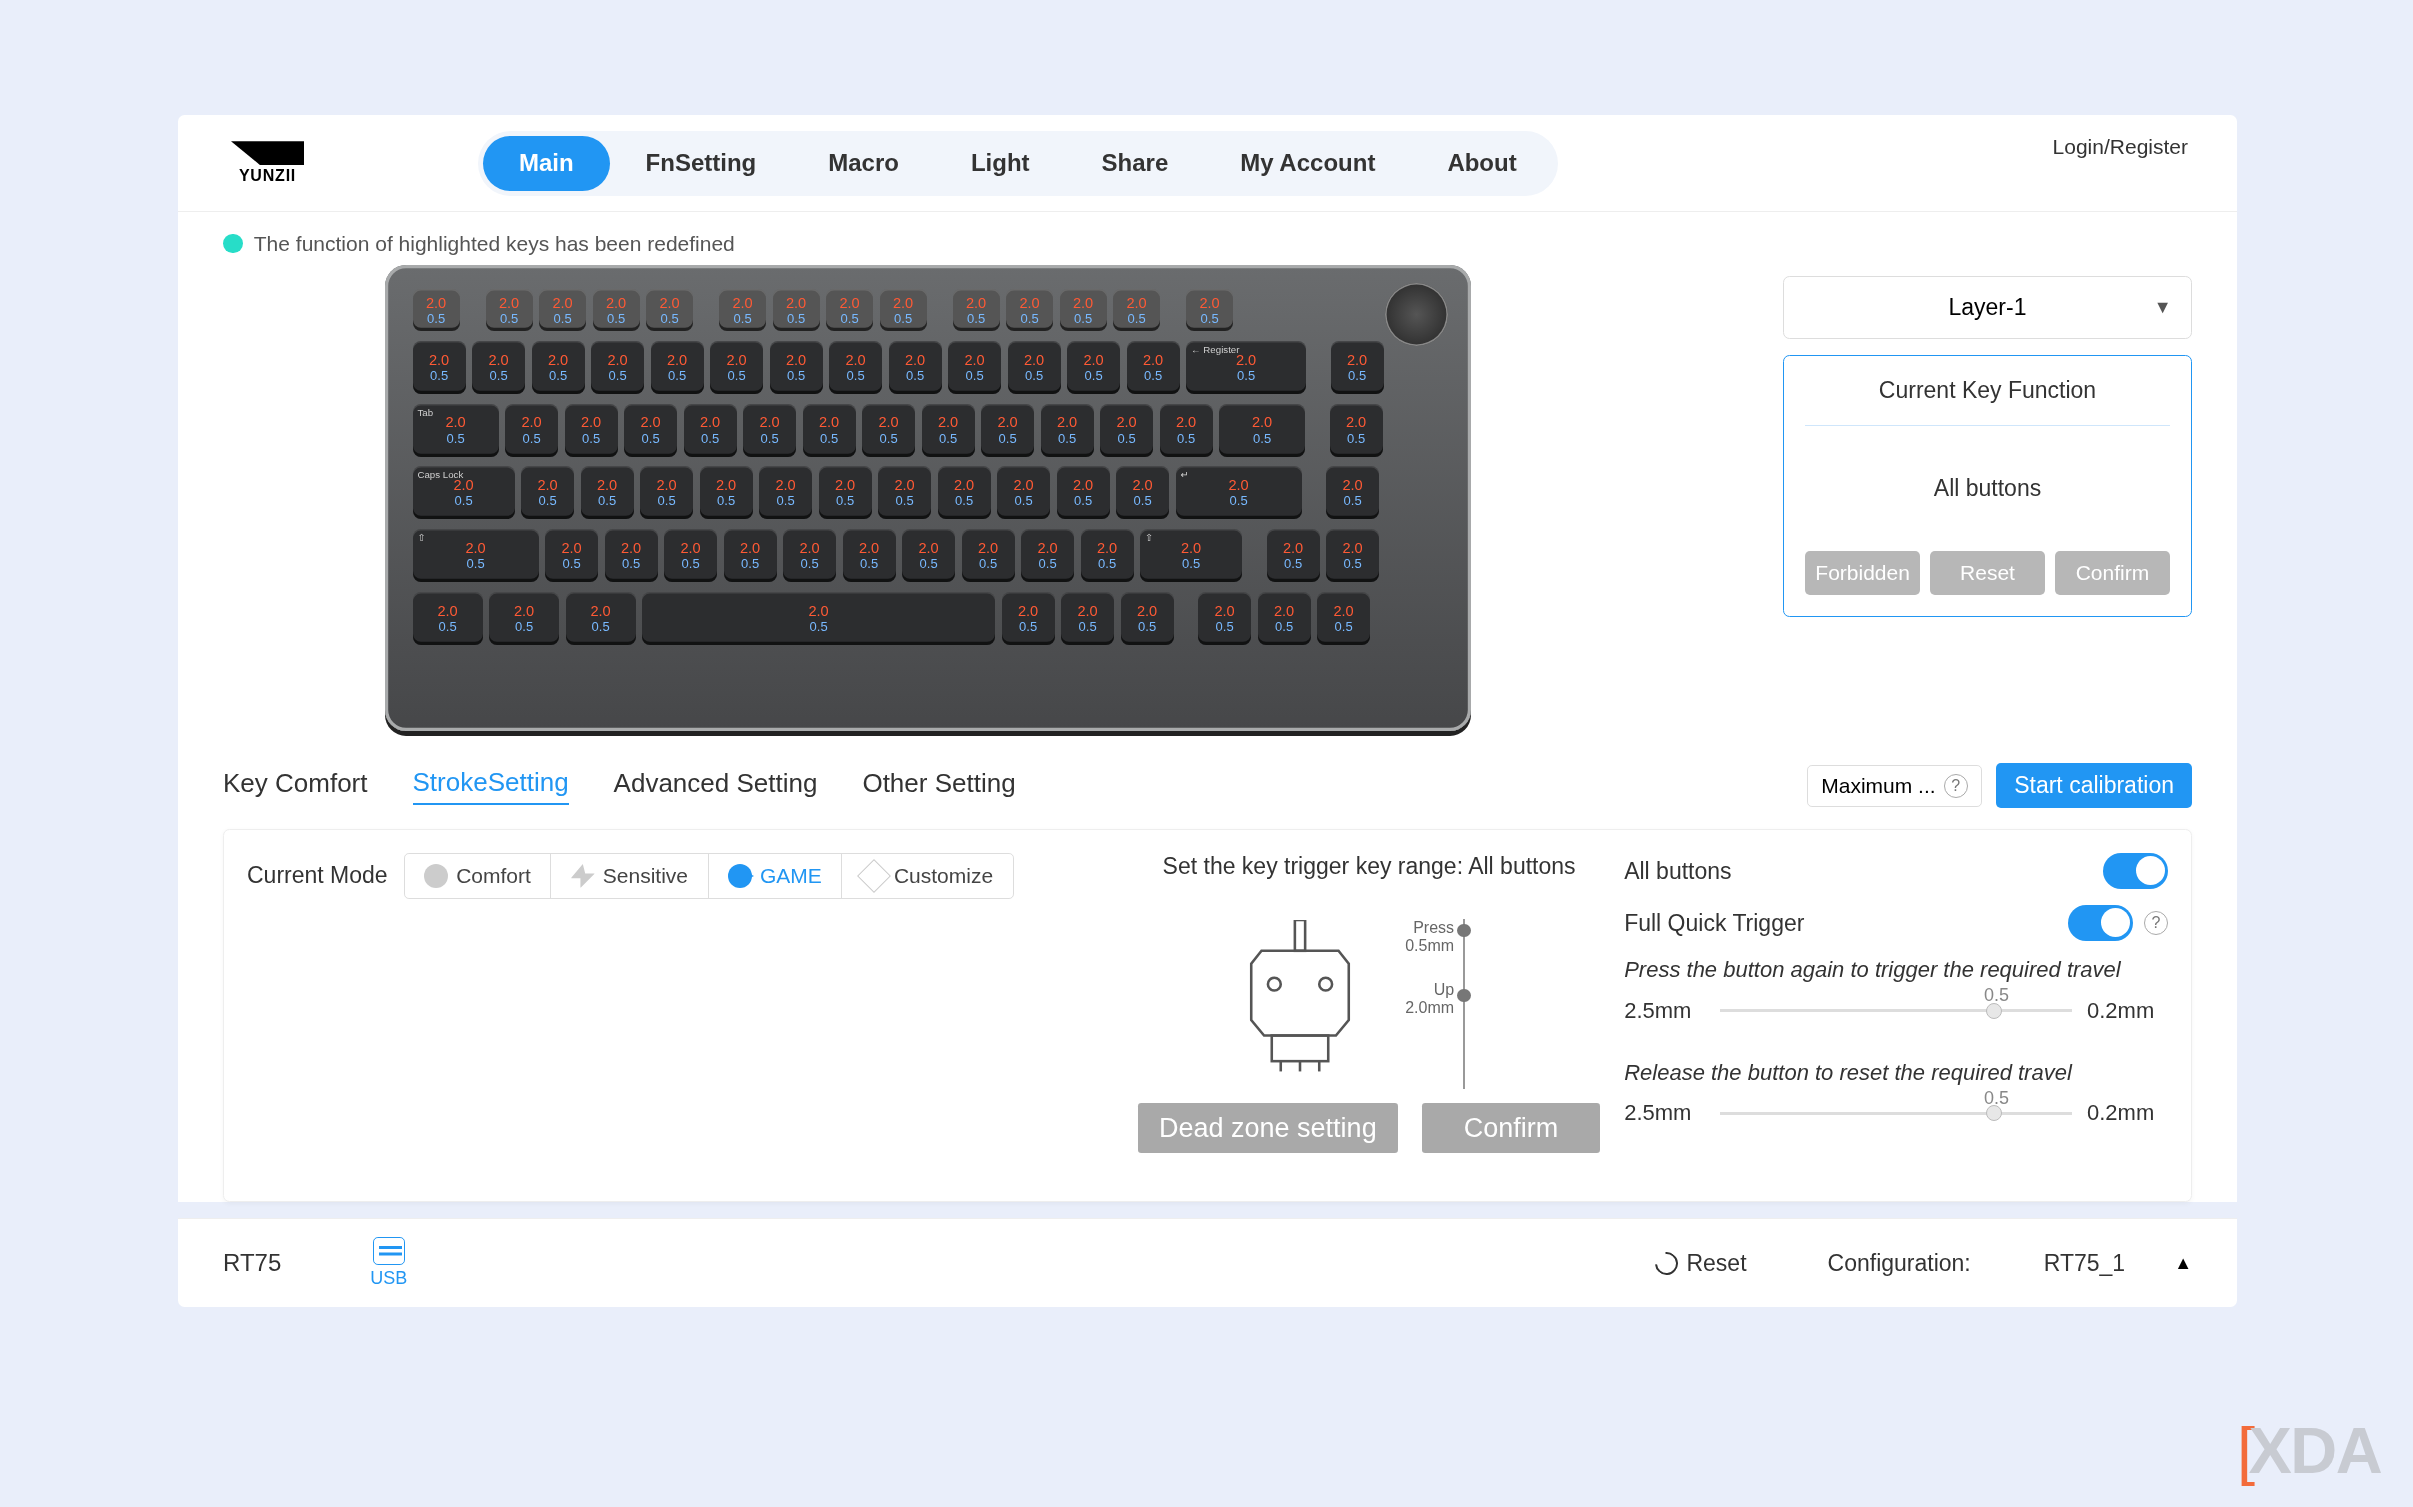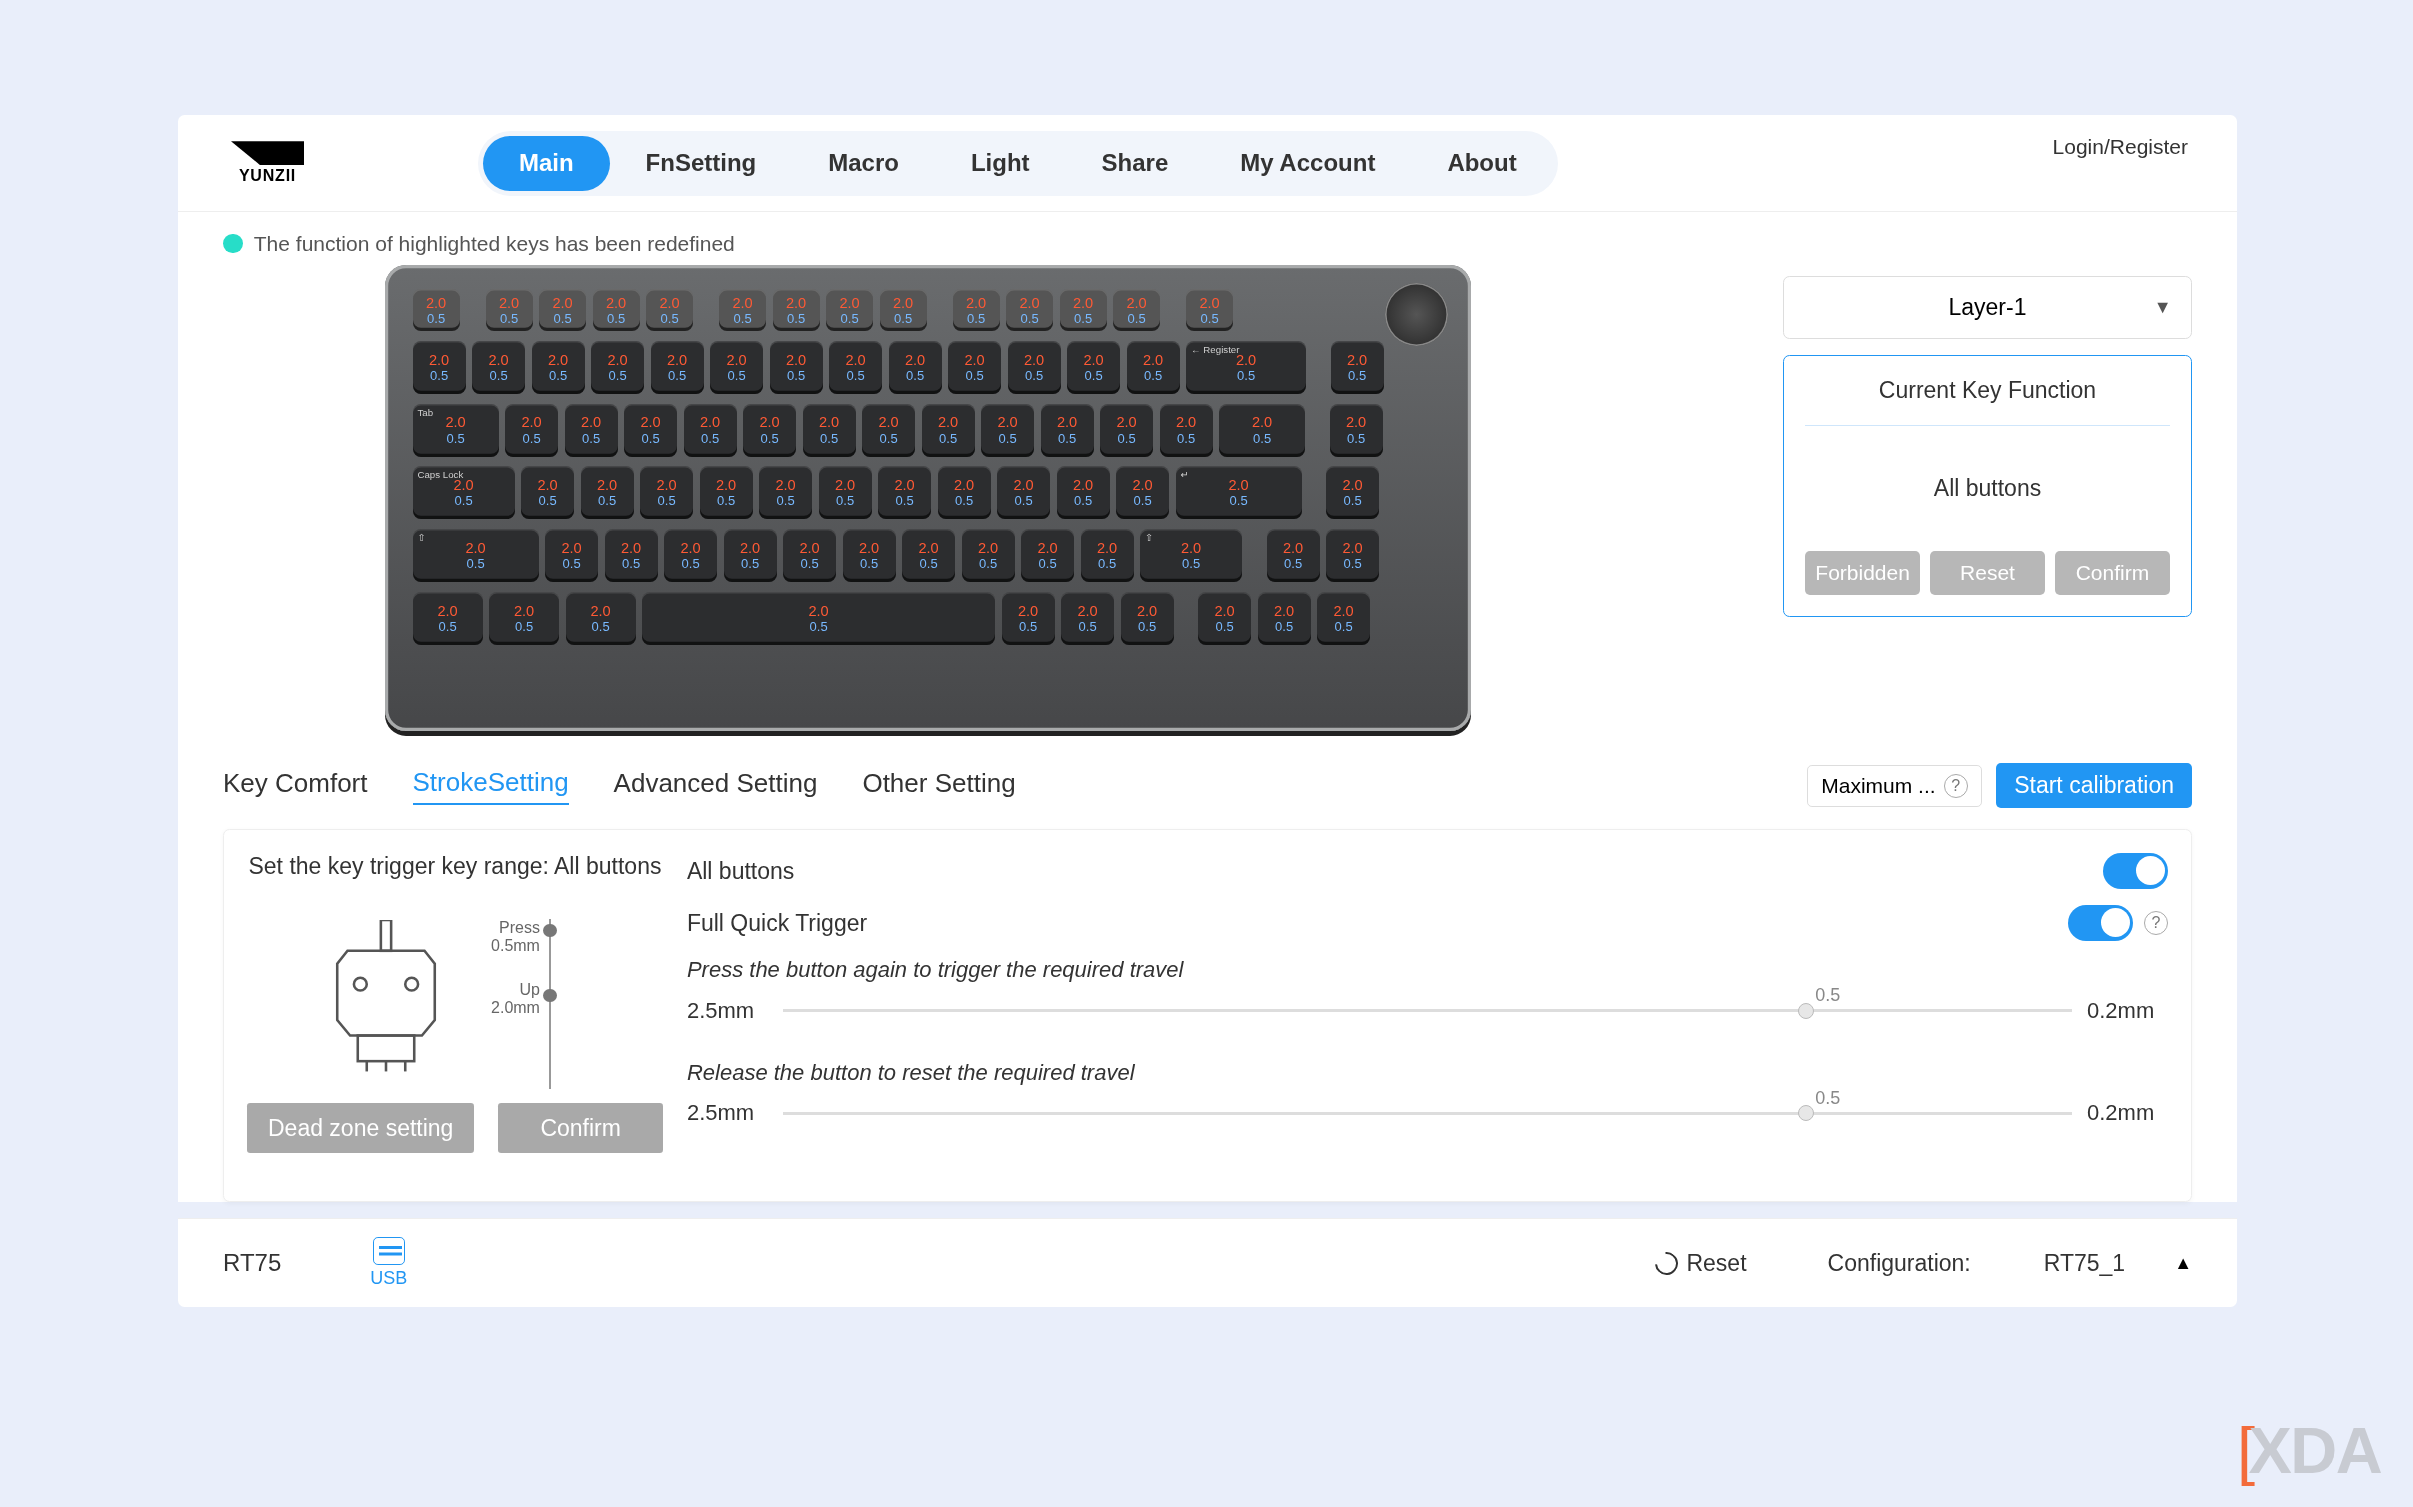--- a/index.html
+++ b/index.html
@@ -132,21 +132,21 @@
 .trigger-title { font-size:23px; color:#333; margin-bottom:32px;}
 .switch-diagram { width:130px; height:154px; margin: 8px auto; }
 .switch-svg { width:100%; height:100%; }
 .range-diagram { width:89px; height:170px; position:relative; margin-top:6.5px;}
 .range-line{position:absolute; left:49px; top:0; bottom:0; width:2.4px; background:#999;}
 .range-dot{position:absolute; left:43px; width:13.8px; height:13.8px; border-radius:50%; background:#777;}
 .range-text{position:absolute; right:49px; font-size:16px; color:#666; text-align:right; width:81px;}
 
 .mid-col { display:flex; flex-direction:column; align-items:center;}
 .dz-row{ display:flex; gap:24px; margin-top:14.6px;}
-.grey-btn{ background:#a9a9a9; color:#fff; border:none; border-radius:3.2px; height:50px; padding:0 21px; font-size:23px; cursor:pointer;}
+.grey-btn{ background:#a9a9a9; color:#fff; border:none; border-radius:3.2px; height:50px; padding:0 21px; font-size:27px; cursor:pointer;}
 
 .toggles-col { flex:1; }
 .tog-row{ display:flex; align-items:center; margin-bottom:16px;}
 .tog-label{ font-size:23px; color:#333;}
 .tog-spacer{flex:1;}
 .toggle{ width:65px; height:36px; background:#2196f3; border-radius:18px; position:relative; cursor:pointer;}
 .toggle::after{content:""; position:absolute; right:3.2px; top:3.2px; width:29px; height:29px; background:#fff; border-radius:50%;}
 .slider-block { margin-top:11.3px;}
 .slider-title{font-size:22px; color:#333; margin-bottom:14.6px;font-style:italic;}
 .slider-row{display:flex; align-items:center; gap:14.6px; position:relative;}
@@ -589,20 +589,43 @@
       <div class="calib-group">
         <div class="calib-label-box">
           <span>Maximum ...</span>
           <span class="qmark">?</span>
         </div>
         <button class="calib-btn">Start calibration</button>
       </div>
     </div>
 
     <div class="settings-panel">
+      <div class="mode-col">
+        <div class="mode-row">
+          <div class="mode-label">Current Mode</div>
+          <div class="mode-tabs">
+            <div class="mode-tab">
+                <span class="mode-icon mi-comfort"></span>
+                <span>Comfort</span>
+              </div>
+            <div class="mode-tab">
+                <span class="mode-icon mi-sens"></span>
+                <span>Sensitive</span>
+              </div>
+            <div class="mode-tab active">
+                <span class="mode-icon mi-game"></span>
+                <span>GAME</span>
+              </div>
+            <div class="mode-tab">
+                <span class="mi-cust"></span>
+                <span>Customize</span>
+              </div>
+          </div>
+        </div>
+      </div>
 
       <div class="mid-col">
         <div class="trigger-title">Set the key trigger key range: All buttons</div>
         <div style="display:flex; gap:49px; align-items:flex-start;">
           <div class="switch-diagram">
             <svg class="switch-svg" viewBox="0 0 100 120">
               <rect x="46" y="0" width="8" height="24" fill="none" stroke="#555" stroke-width="2"></rect>
               <path d="M20 24 L80 24 L88 34 L88 78 L78 90 L22 90 L12 78 L12 34 Z" fill="none" stroke="#555" stroke-width="2"></path>
               <rect x="28" y="90" width="44" height="20" fill="none" stroke="#555" stroke-width="2"></rect>
               <line x1="35" y1="110" x2="35" y2="118" stroke="#555" stroke-width="2"></line>

